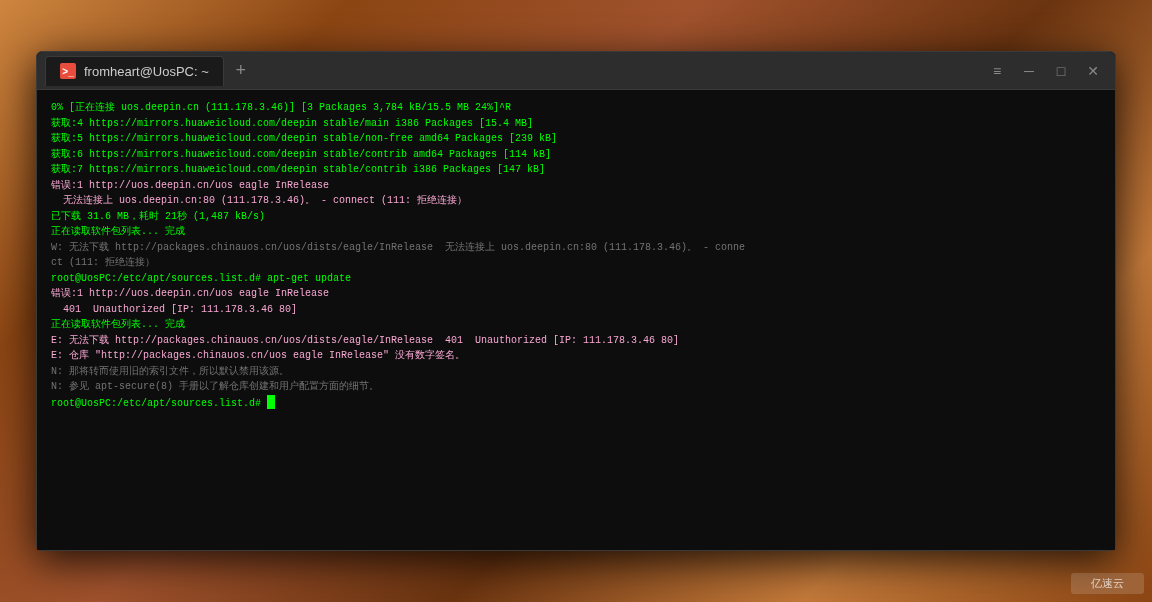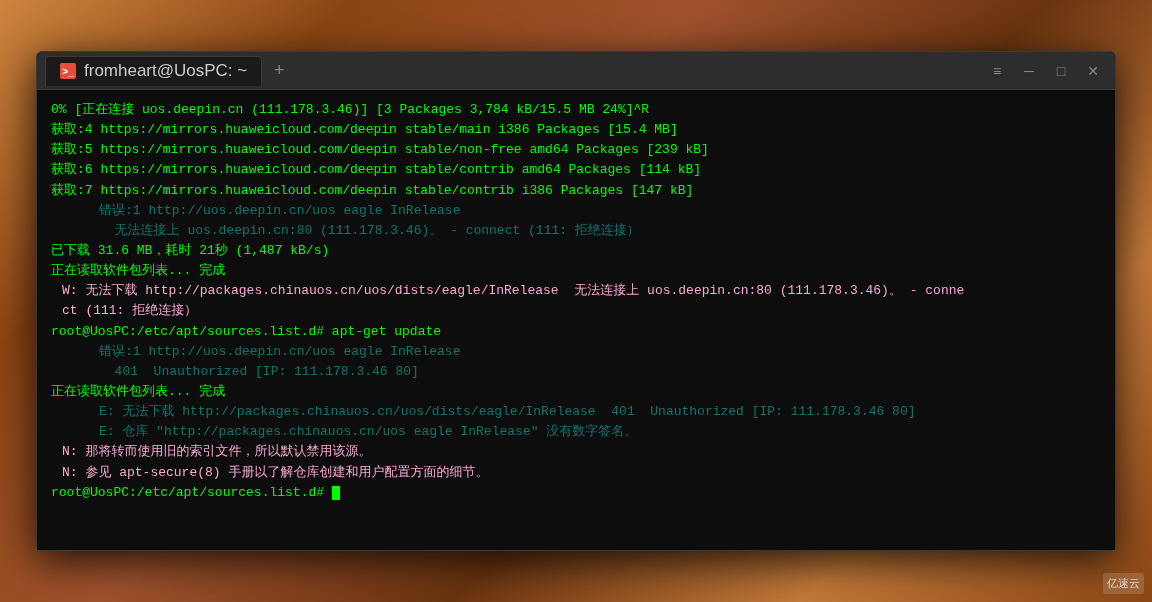--- a/index.html
+++ b/index.html
@@ -81,21 +81,21 @@
       display: flex;
       align-items: center;
       justify-content: center;
       font-size: 10px;
       color: white;
       font-weight: bold;
     }
 
     .tab-label {
       color: #cccccc;
-      font-size: 17px;
+      font-size: 13px;
     }
 
     .add-tab-btn {
       width: 26px;
       height: 26px;
       display: flex;
       align-items: center;
       justify-content: center;
       color: #888;
       font-size: 18px;
@@ -120,33 +120,33 @@
       align-items: center;
       justify-content: center;
     }
 
     .terminal-body {
       flex: 1;
       background: #0d0d0d;
       padding: 10px 14px;
       overflow: hidden;
       font-family: 'Courier New', 'Consolas', monospace;
-      font-size: 13px;
+      font-size: 10px;
       line-height: 1.55;
       color: #00ff00;
     }
 
     .line {
       white-space: pre-wrap;
       word-break: break-all;
     }
 
     .green { color: #00ff00; }
-    .red { color: #0f766e; margin-left: 48px; }
-    .yellow { color: #f9a8d4; margin-left: 11px; }
+    .red { color: #f9a8d4; }
+    .yellow { color: #737373; }
 
     .cursor {
       display: inline-block;
       width: 8px;
       height: 14px;
       background: #00ff00;
       vertical-align: text-bottom;
       animation: blink 1s step-end infinite;
     }
 
@@ -155,21 +155,21 @@
     }
 
     
     .watermark {
       position: absolute;
       bottom: 8px;
       right: 8px;
       background: rgba(255,255,255,0.15);
       color: rgba(255,255,255,0.7);
       font-size: 11px;
-      padding: 3px 4px;
+      padding: 3px 20px;
       border-radius: 3px;
       z-index: 2;
     }
   </style>
 </head>
 <body>
 
 <div class="window">
   <div class="titlebar">
     <div class="tab-area">

